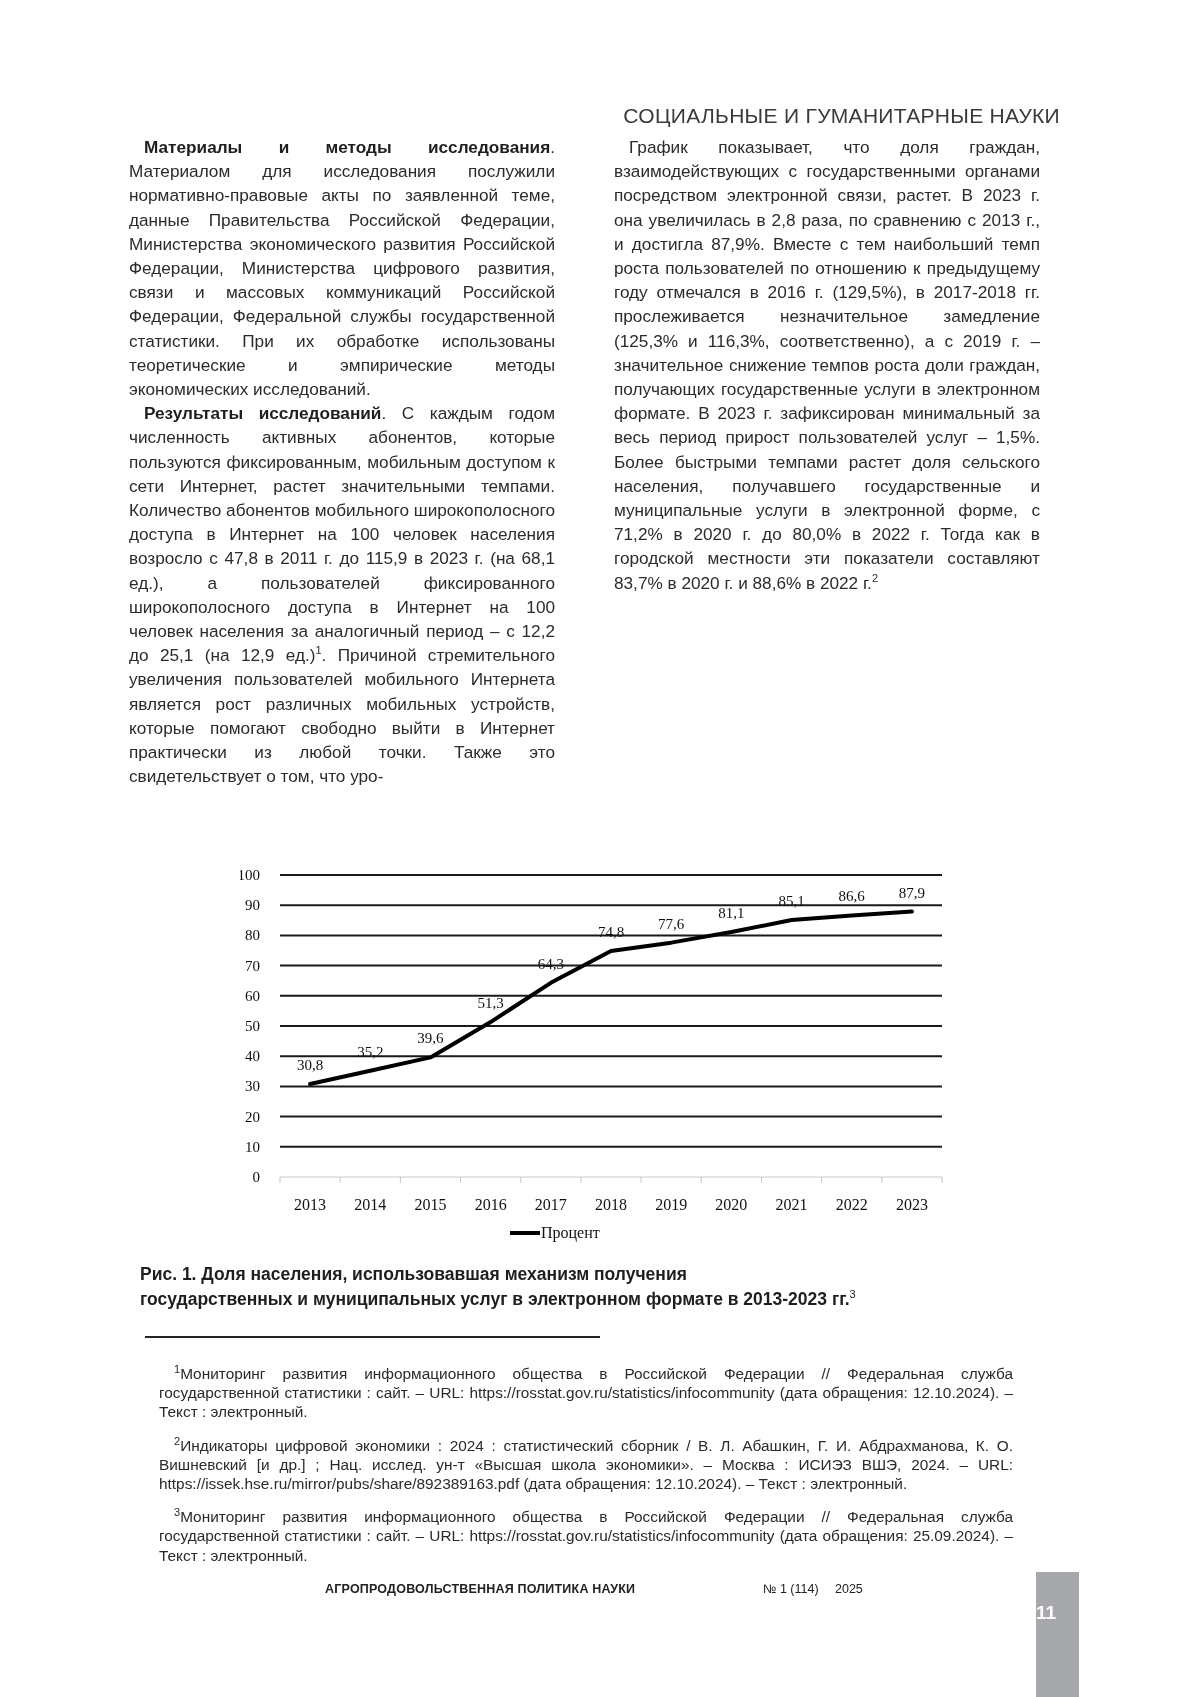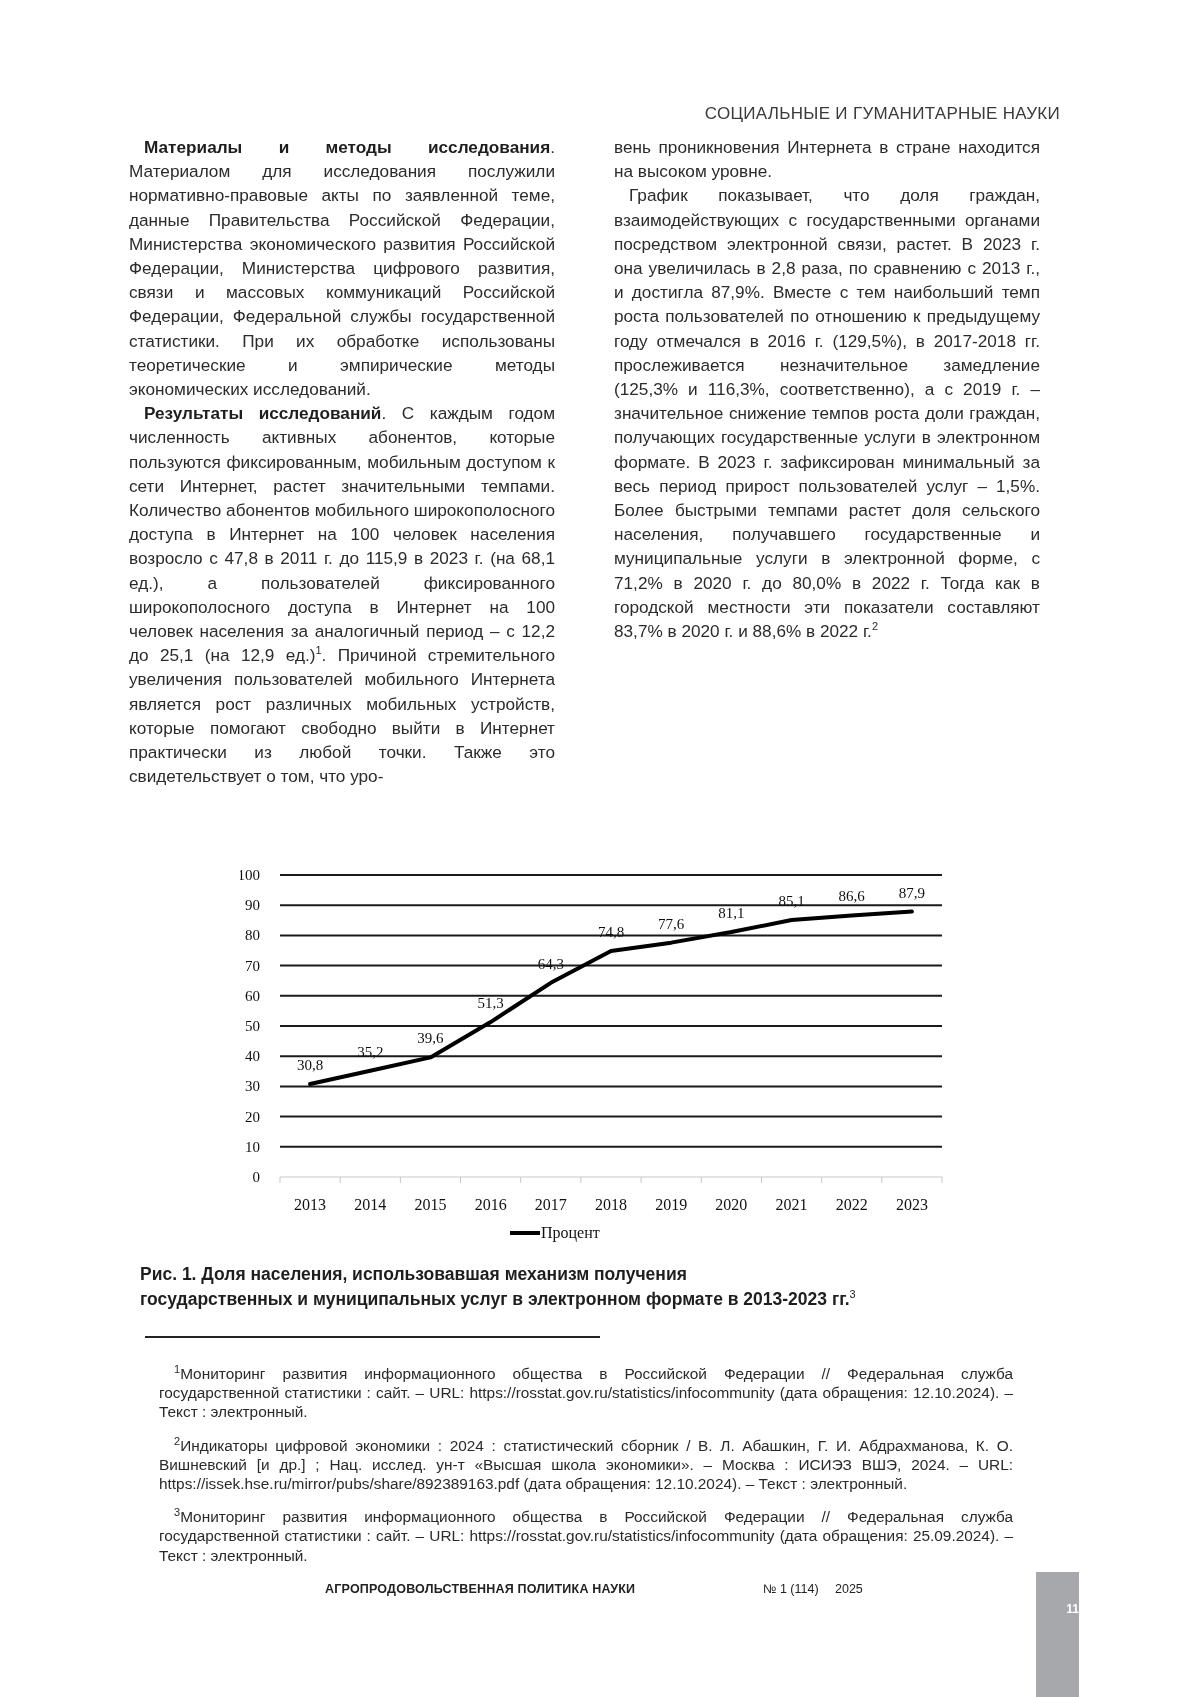--- a/index.html
+++ b/index.html
@@ -1,18 +1,18 @@
 <!DOCTYPE html>
 <html><head>
 <meta charset="utf-8">
 <style>
   html, body { margin: 0; padding: 0; background: #ffffff; }
   body { width: 1200px; height: 1697px; position: relative; overflow: hidden;
          font-family: "Liberation Sans", sans-serif; color: #231f20; }
-  .running-head { position: absolute; top: 104px; right: 140px; font-size: 17px;
+  .running-head { position: absolute; top: 104px; right: 140px; font-size: 21px;
                   letter-spacing: 0.3px; color: #3a3a3a; }
   .col { position: absolute; top: 135px; width: 426px; font-size: 17.2px; line-height: 24.2px;
          text-align: justify; color: #2b2b2b; }
   .col.left { left: 129px; }
   .col.right { left: 614px; }
   .col p { margin: 0; text-indent: 15px; }
   .col p.cont { text-indent: 0; }
   .col b { font-weight: bold; color: #1e1e1e; }
   sup { font-size: 11px; line-height: 0; vertical-align: super; }
   .chart-wrap { position: absolute; left: 240px; top: 860px; width: 720px; height: 395px; }
@@ -22,35 +22,34 @@
   .fn-rule { position: absolute; top: 1336px; left: 145px; width: 455px; height: 2px; background: #222; }
   .footnotes { position: absolute; top: 1350px; left: 145px; width: 882px; font-size: 15.4px;
                line-height: 19.2px; text-align: justify; color: #2a2a2a; }
   .footnotes p { margin: 14px; text-indent: 15px; }
   .footer { position: absolute; top: 1582px; left: 0; width: 1200px; font-size: 12.5px; color: #222; }
   .footer .journal { position: absolute; left: 325px; font-weight: bold; letter-spacing: 0.2px; }
   .footer .issue { position: absolute; left: 763px; }
   .footer .year { position: absolute; left: 835px; }
   .page-tab { position: absolute; left: 1036px; top: 1572px; width: 43px; height: 125px;
               background: #a7a8ab; }
-  .page-tab span { position: absolute; top: 30px; left: 0; width: 43px; text-align: right;
-                   color: #ffffff; font-weight: bold; font-size: 12px; }
+  .page-tab span { position: absolute; top: 30px; left: 0; width: 43px; text-align: left;
+                   color: #ffffff; font-weight: bold; font-size: 19px; }
 </style>
 </head>
 <body>
 
 <div class="running-head">СОЦИАЛЬНЫЕ И ГУМАНИТАРНЫЕ НАУКИ</div>
 
 <div class="col left">
   <p><b>Материалы и методы исследования</b><span>. Материалом для исследования послужили нормативно-правовые акты по заявленной теме, данные Правительства Российской Федерации, Министерства экономического развития Российской Федерации, Министерства цифрового развития, связи и массовых коммуникаций Российской Федерации, Федеральной службы государственной статистики. При их обработке использованы теоретические и эмпирические методы экономических исследований.</span></p>
   <p><b>Результаты исследований</b><span>. С каждым годом численность активных абонентов, которые пользуются фиксированным, мобильным доступом к сети Интернет, растет значительными темпами. Количество абонентов мобильного широкополосного доступа в Интернет на 100 человек населения возросло с 47,8 в 2011 г. до 115,9 в 2023 г. (на 68,1 ед.), а пользователей фиксированного широкополосного доступа в Интернет на 100 человек населения за аналогичный период – с 12,2 до 25,1 (на 12,9 ед.)</span><sup>1</sup><span>. Причиной стремительного увеличения пользователей мобильного Интернета является рост различных мобильных устройств, которые помогают свободно выйти в Интернет практически из любой точки. Также это свидетельствует о том, что уро-</span></p>
 </div>
 
 <div class="col right">
-  <p class="cont">вень проникновения Интернета в стране находится на высоком уровне.</p>
   <p><span>График показывает, что доля граждан, взаимодействующих с государственными органами посредством электронной связи, растет. В 2023 г. она увеличилась в 2,8 раза, по сравнению с 2013 г., и достигла 87,9%. Вместе с тем наибольший темп роста пользователей по отношению к предыдущему году отмечался в 2016 г. (129,5%), в 2017-2018 гг. прослеживается незначительное замедление (125,3% и 116,3%, соответственно), а с 2019 г. – значительное снижение темпов роста доли граждан, получающих государственные услуги в электронном формате. В 2023 г. зафиксирован минимальный за весь период прирост пользователей услуг – 1,5%. Более быстрыми темпами растет доля сельского населения, получавшего государственные и муниципальные услуги в электронной форме, с 71,2% в 2020 г. до 80,0% в 2022 г. Тогда как в городской местности эти показатели составляют 83,7% в 2020 г. и 88,6% в 2022 г.</span><sup>2</sup></p>
 </div>
 
 <div class="chart-wrap">
   <svg id="chart-svg" width="720" height="395">
       <text x="20" y="322" text-anchor="end" font-family="&quot;Liberation Serif&quot;, &quot;DejaVu Serif&quot;, serif" font-size="15" fill="#111">0</text>
       <line x1="40" x2="702" y1="286.8" y2="286.8" stroke="#1a1a1a" stroke-width="2"></line>
       <text x="20" y="291.8" text-anchor="end" font-family="&quot;Liberation Serif&quot;, &quot;DejaVu Serif&quot;, serif" font-size="15" fill="#111">10</text>
       <line x1="40" x2="702" y1="256.6" y2="256.6" stroke="#1a1a1a" stroke-width="2"></line>
       <text x="20" y="261.6" text-anchor="end" font-family="&quot;Liberation Serif&quot;, &quot;DejaVu Serif&quot;, serif" font-size="15" fill="#111">20</text>

